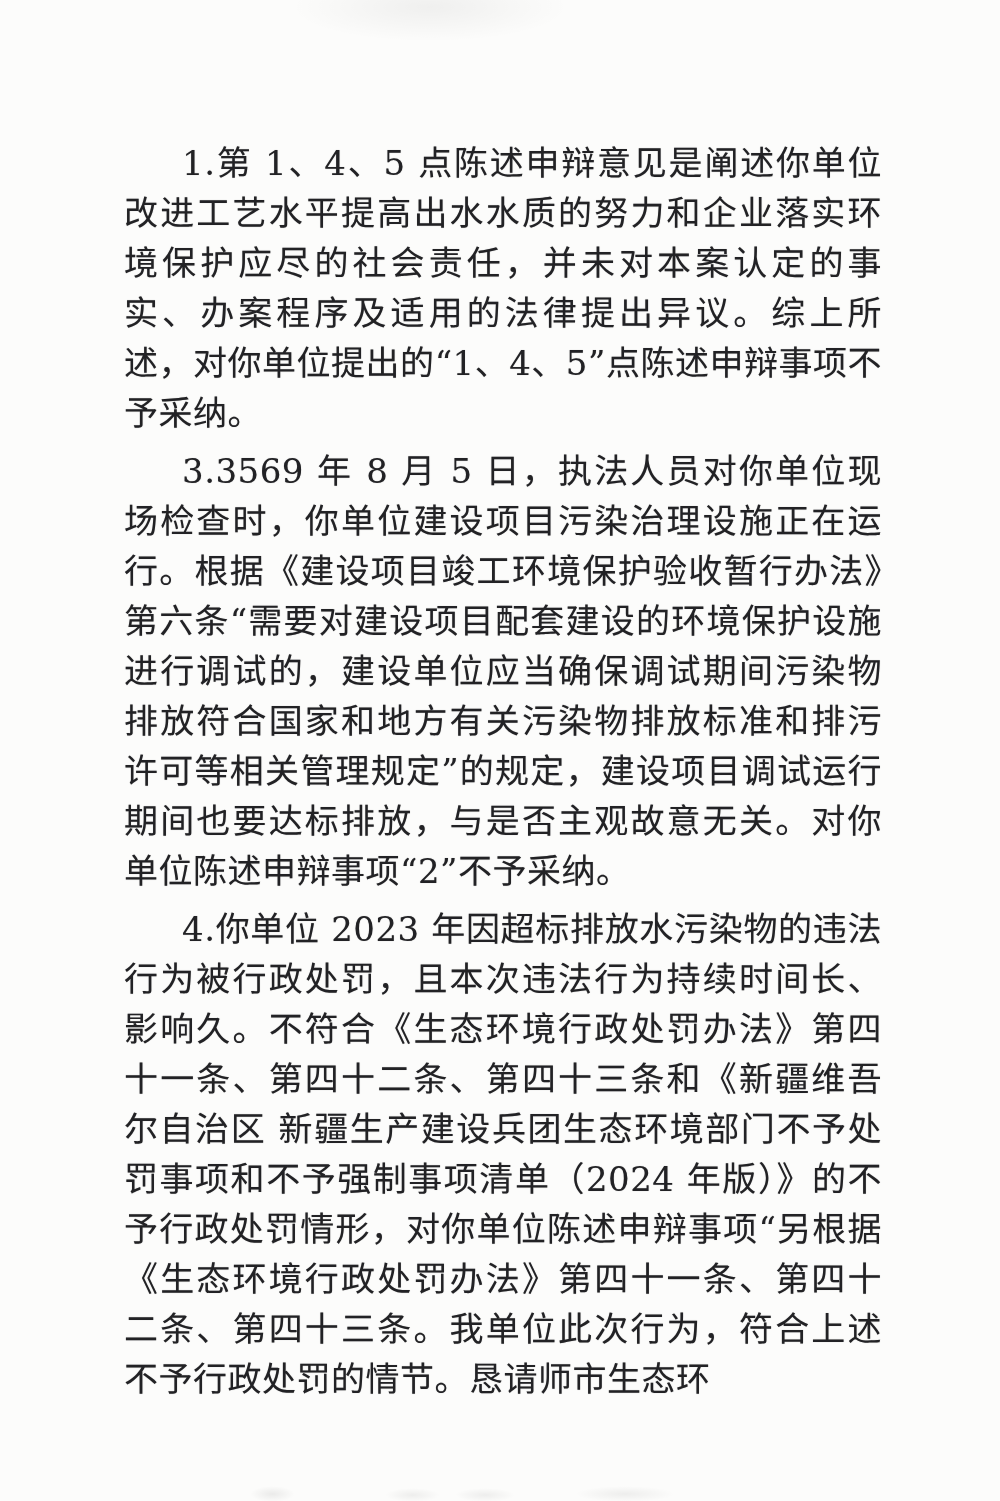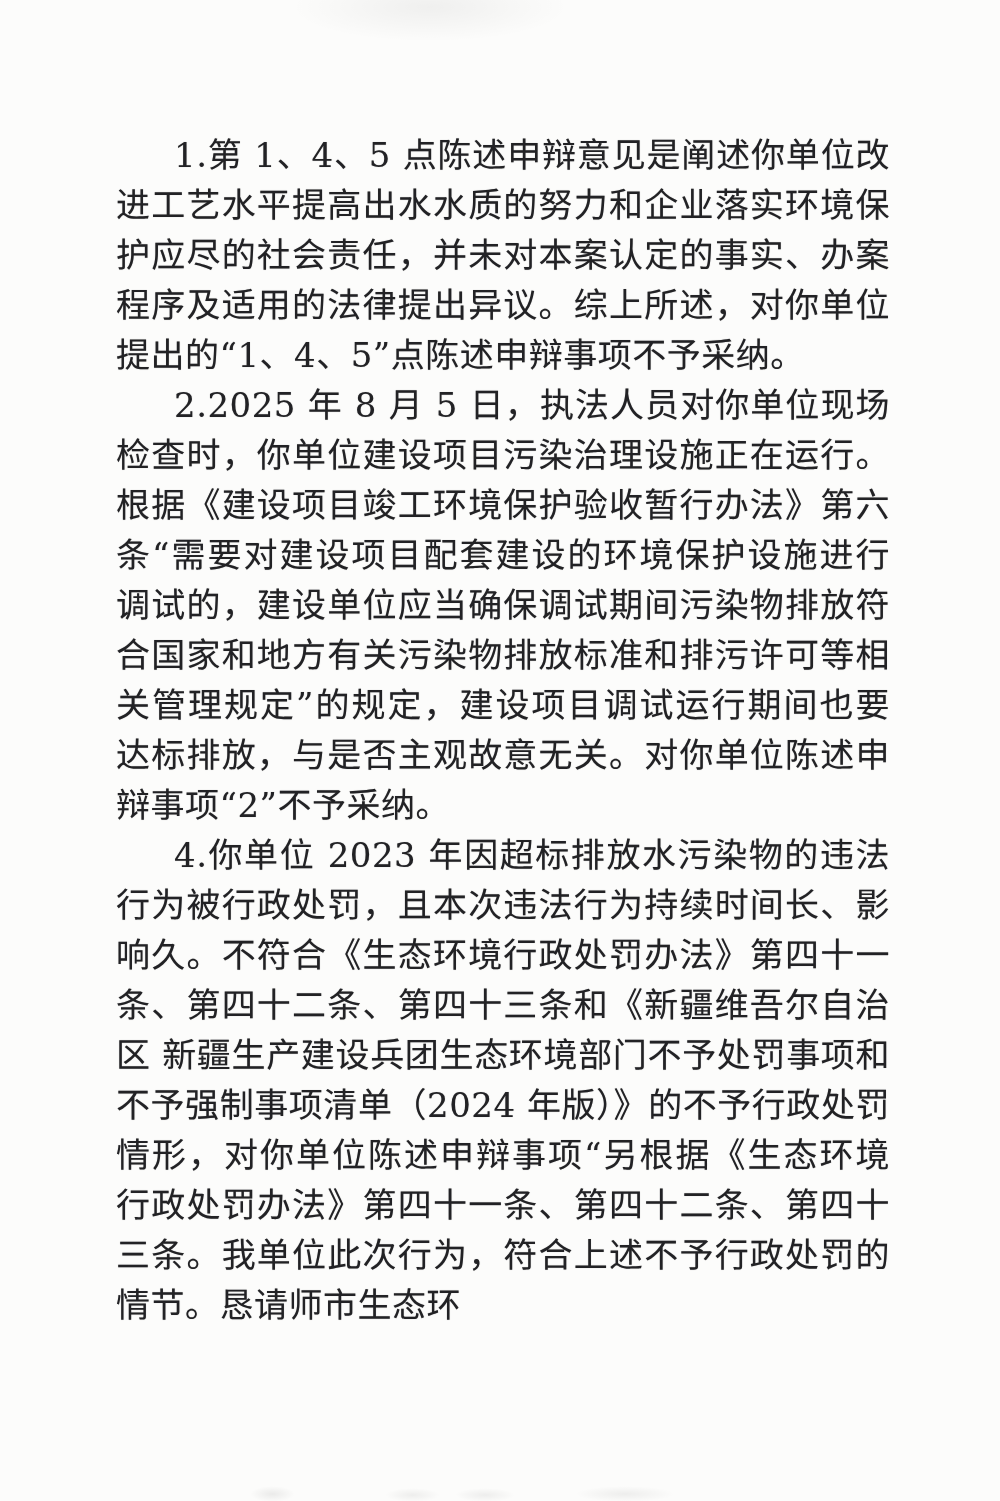--- a/index.html
+++ b/index.html
@@ -41,34 +41,34 @@
     width: 774px;
     font-size: 34px;
     line-height: 50px;
     color: #222225;
     text-align: justify;
     text-justify: inter-ideograph;
     letter-spacing: 0.5px;
     text-shadow: 0 0 1px rgba(0,0,0,0.30);
   }
   .para {
-    margin: 0;
+    margin: 8px;
     text-indent: 58px;
     word-break: break-all;
   }
 </style>
 </head>
 <body>
 
 <div class="page">
   <div class="artifact artifact-top"></div>
 
   <div class="text-block">
     <p class="para">1.第 1、4、5 点陈述申辩意见是阐述你单位改进工艺水平提高出水水质的努力和企业落实环境保护应尽的社会责任，并未对本案认定的事实、办案程序及适用的法律提出异议。综上所述，对你单位提出的“1、4、5”点陈述申辩事项不予采纳。</p>
-    <p class="para">2.2025 年 8 月 5 日，执法人员对你单位现场检查时，你单位建设项目污染治理设施正在运行。根据《建设项目竣工环境保护验收暂行办法》第六条“需要对建设项目配套建设的环境保护设施进行调试的，建设单位应当确保调试期间污染物排放符合国家和地方有关污染物排放标准和排污许可等相关管理规定”的规定，建设项目调试运行期间也要达标排放，与是否主观故意无关。对你单位陈述申辩事项“2”不予采纳。</p>
+    <p class="para">3.3569 年 8 月 5 日，执法人员对你单位现场检查时，你单位建设项目污染治理设施正在运行。根据《建设项目竣工环境保护验收暂行办法》第六条“需要对建设项目配套建设的环境保护设施进行调试的，建设单位应当确保调试期间污染物排放符合国家和地方有关污染物排放标准和排污许可等相关管理规定”的规定，建设项目调试运行期间也要达标排放，与是否主观故意无关。对你单位陈述申辩事项“2”不予采纳。</p>
     <p class="para">4.你单位 2023 年因超标排放水污染物的违法行为被行政处罚，且本次违法行为持续时间长、影响久。不符合《生态环境行政处罚办法》第四十一条、第四十二条、第四十三条和《新疆维吾尔自治区 新疆生产建设兵团生态环境部门不予处罚事项和不予强制事项清单（2024 年版）》的不予行政处罚情形，对你单位陈述申辩事项“另根据《生态环境行政处罚办法》第四十一条、第四十二条、第四十三条。我单位此次行为，符合上述不予行政处罚的情节。恳请师市生态环</p>
   </div>
 
   <div class="artifact artifact-b1"></div>
   <div class="artifact artifact-b2"></div>
   <div class="artifact artifact-b3"></div>
   <div class="artifact artifact-b4"></div>
 </div>
 
 </body></html>

